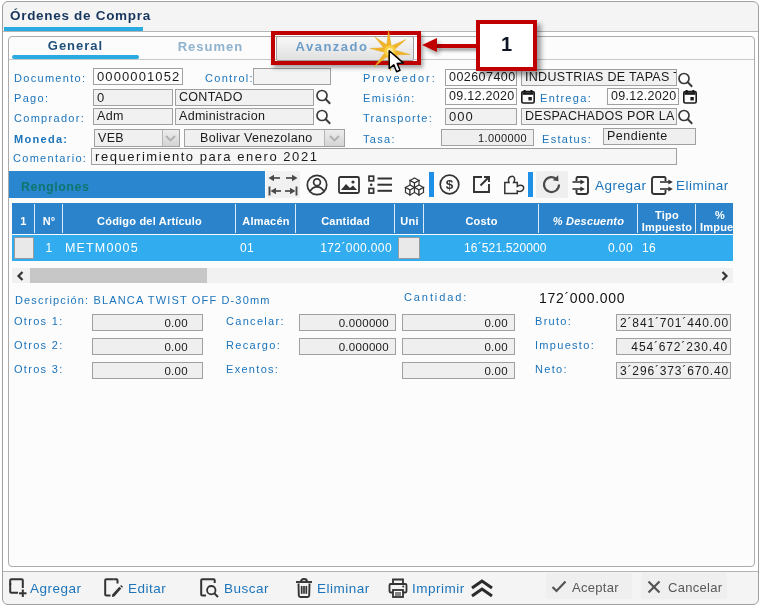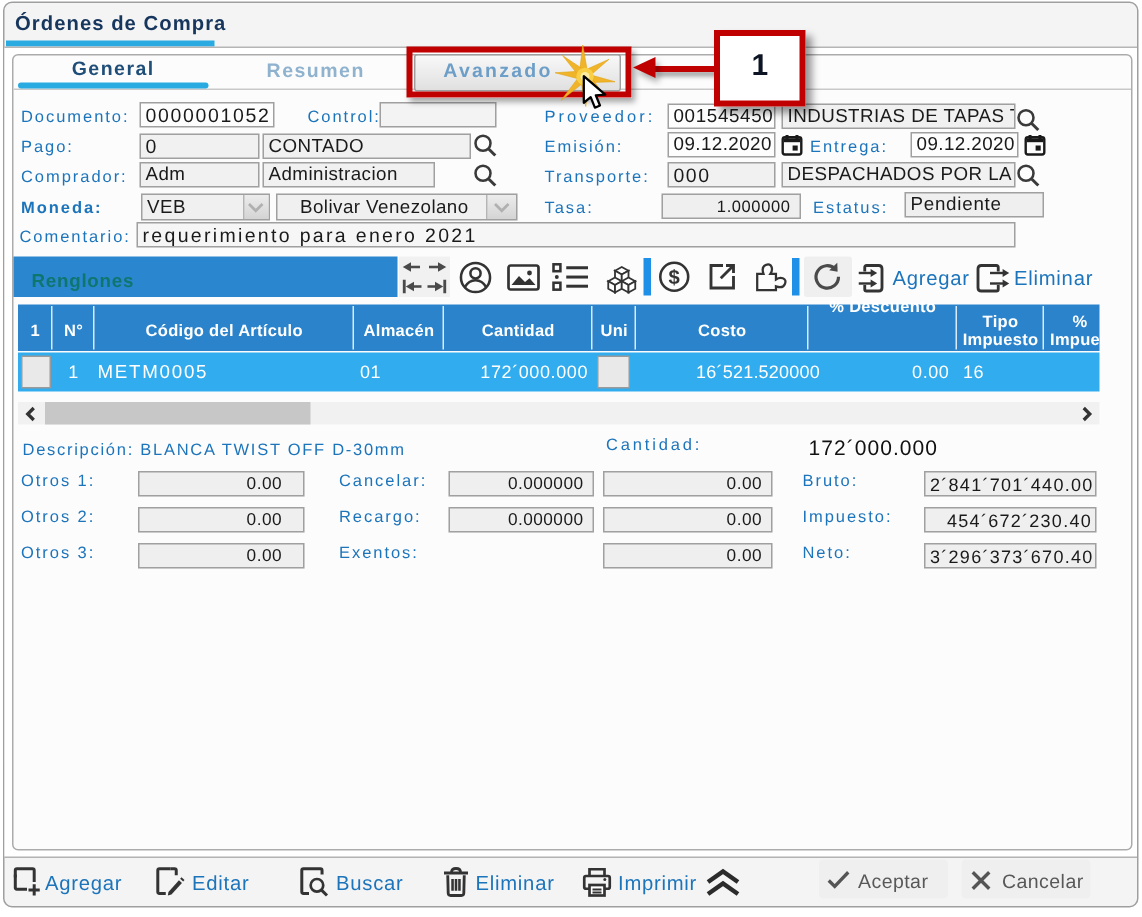--- a/index.html
+++ b/index.html
@@ -35,21 +35,21 @@
 <div class="abs" style="left:148px;top:39px;color:#8fb2ce;font-size:13px;font-weight:bold;letter-spacing:1px;width:125px;text-align:center;">Resumen</div>
 
 <div class="abs" style="left:276px;top:36px;width:138px;height:25px;background:linear-gradient(#f8f8f8,#e0e0e0);border:1px solid #9e9e9e;border-radius:2px;"></div>
 <div class="abs" style="left:276px;top:39px;color:#6d9ec8;font-size:13px;font-weight:bold;letter-spacing:1.5px;width:112px;text-align:center;">Avanzado</div>
 
 <div class="lbl" style="left:14px;top:71px;">Documento:</div>
 <div class="inp nm" style="left:93px;top:68px;width:90px;letter-spacing:1.1px;">0000001052</div>
 <div class="lbl" style="left:205px;top:71px;">Control:</div>
 <div class="inp" style="left:253px;top:68px;width:78px;background:#f3f3f3;"></div>
 <div class="lbl" style="left:363px;top:71px;letter-spacing:2px;">Proveedor:</div>
-<div class="inp" style="left:445px;top:69px;width:72px;font-size:12.5px;letter-spacing:0.45px;">001545450</div>
+<div class="inp" style="left:445px;top:69px;width:72px;font-size:12.5px;letter-spacing:0.45px;">002607400</div>
 <div class="inp" style="left:521px;top:69px;width:156px;background:#f1f1f1;">INDUSTRIAS DE TAPAS T</div>
 <svg style="left:677px;top:72px;" width="17" height="17" viewBox="0 0 17 17">
     <circle cx="7" cy="6.5" r="5" fill="none" stroke="#3a3a3a" stroke-width="1.7"></circle>
     <line x1="10.8" y1="10.3" x2="15.2" y2="14.7" stroke="#3a3a3a" stroke-width="2"></line>
   </svg>
 
 <div class="lbl" style="left:14px;top:91px;">Pago:</div>
 <div class="inp nm" style="left:93px;top:89px;width:80px;background:#f1f1f1;">0</div>
 <div class="inp" style="left:175px;top:89px;width:139px;background:#f1f1f1;">CONTADO</div>
 <svg style="left:315px;top:89px;" width="17" height="17" viewBox="0 0 17 17">
@@ -70,21 +70,21 @@
 <svg style="left:683px;top:89px;" width="14" height="15" viewBox="0 0 14 15">
     <rect x="2.7" y="1" width="2" height="3" fill="#1a1a1a"></rect>
     <rect x="9.3" y="1" width="2" height="3" fill="#1a1a1a"></rect>
     <rect x="0.8" y="2.5" width="12.4" height="11.5" rx="1.5" fill="none" stroke="#1a1a1a" stroke-width="1.6"></rect>
     <rect x="1.5" y="3.2" width="11" height="2.6" fill="#1a1a1a"></rect>
     <rect x="7.4" y="8" width="3.4" height="3.4" fill="#1a1a1a"></rect>
   </svg>
 
 <div class="lbl" style="left:14px;top:111px;">Comprador:</div>
 <div class="inp" style="left:93px;top:108px;width:80px;background:#f1f1f1;">Adm</div>
-<div class="inp" style="left:175px;top:108px;width:115px;background:#f1f1f1;">Administracion</div>
+<div class="inp" style="left:175px;top:108px;width:139px;background:#f1f1f1;">Administracion</div>
 <svg style="left:315px;top:109px;" width="17" height="17" viewBox="0 0 17 17">
     <circle cx="7" cy="6.5" r="5" fill="none" stroke="#3a3a3a" stroke-width="1.7"></circle>
     <line x1="10.8" y1="10.3" x2="15.2" y2="14.7" stroke="#3a3a3a" stroke-width="2"></line>
   </svg>
 <div class="lbl" style="left:363px;top:111px;">Transporte:</div>
 <div class="inp nm" style="left:445px;top:108px;width:72px;background:#f1f1f1;">000</div>
 <div class="inp" style="left:521px;top:108px;width:156px;background:#f1f1f1;">DESPACHADOS POR LA&nbsp;</div>
 <svg style="left:677px;top:109px;" width="17" height="17" viewBox="0 0 17 17">
     <circle cx="7" cy="6.5" r="5" fill="none" stroke="#3a3a3a" stroke-width="1.7"></circle>
     <line x1="10.8" y1="10.3" x2="15.2" y2="14.7" stroke="#3a3a3a" stroke-width="2"></line>
@@ -207,21 +207,21 @@
 <div class="gt" style="left:676px;top:178px;">Eliminar</div>
 
 <div class="abs" style="left:12px;top:203px;width:721px;height:31px;background:#2b84cb;"></div>
 <div class="hcell" style="left:12px;top:215px;width:23px;">1</div>
 <div class="hcell" style="left:35px;top:215px;width:28px;">N°</div>
 <div class="hcell" style="left:63px;top:215px;width:173px;">Código del Artículo</div>
 <div class="hcell" style="left:236px;top:215px;width:60px;">Almacén</div>
 <div class="hcell" style="left:296px;top:215px;width:99px;">Cantidad</div>
 <div class="hcell" style="left:395px;top:215px;width:29px;">Uni</div>
 <div class="hcell" style="left:424px;top:215px;width:115px;">Costo</div>
-<div class="hcell" style="left:539px;top:199px;width:99px;">% Descuento</div>
+<div class="hcell" style="left:539px;top:215px;width:99px;font-style:italic;">% Descuento</div>
 <div class="hcell" style="left:638px;top:209px;width:58px;">Tipo<br>Impuesto</div>
 <div class="hcell" style="left:696px;top:209px;width:37px;text-align:left;"><span style="padding-left:19px;">%</span><br><span style="padding-left:4px;">Impue</span></div>
 <div class="abs" style="left:34px;top:204px;width:1px;height:29px;background:#d9eaf8;"></div>
 <div class="abs" style="left:62px;top:204px;width:1px;height:29px;background:#d9eaf8;"></div>
 <div class="abs" style="left:235px;top:204px;width:1px;height:29px;background:#d9eaf8;"></div>
 <div class="abs" style="left:295px;top:204px;width:1px;height:29px;background:#d9eaf8;"></div>
 <div class="abs" style="left:394px;top:204px;width:1px;height:29px;background:#d9eaf8;"></div>
 <div class="abs" style="left:423px;top:204px;width:1px;height:29px;background:#d9eaf8;"></div>
 <div class="abs" style="left:538px;top:204px;width:1px;height:29px;background:#d9eaf8;"></div>
 <div class="abs" style="left:637px;top:204px;width:1px;height:29px;background:#d9eaf8;"></div>

